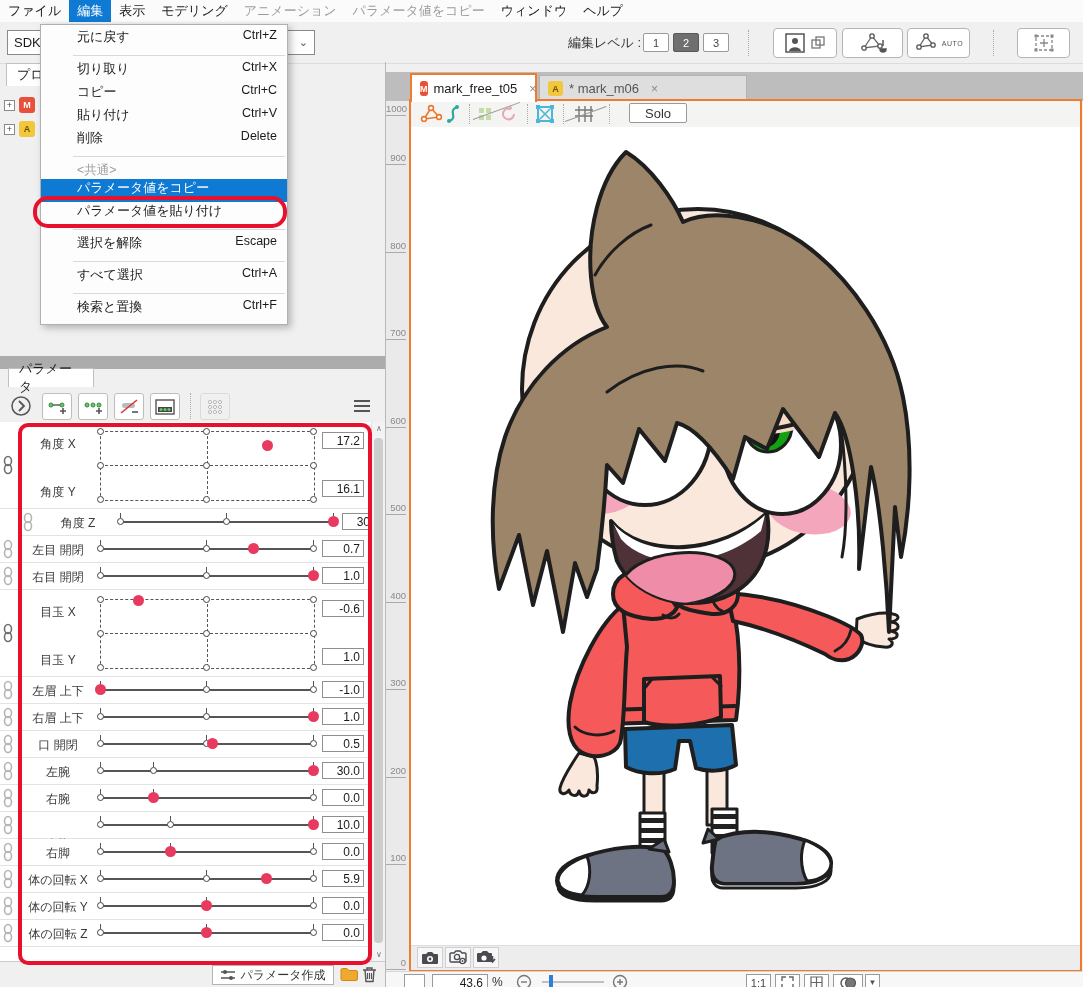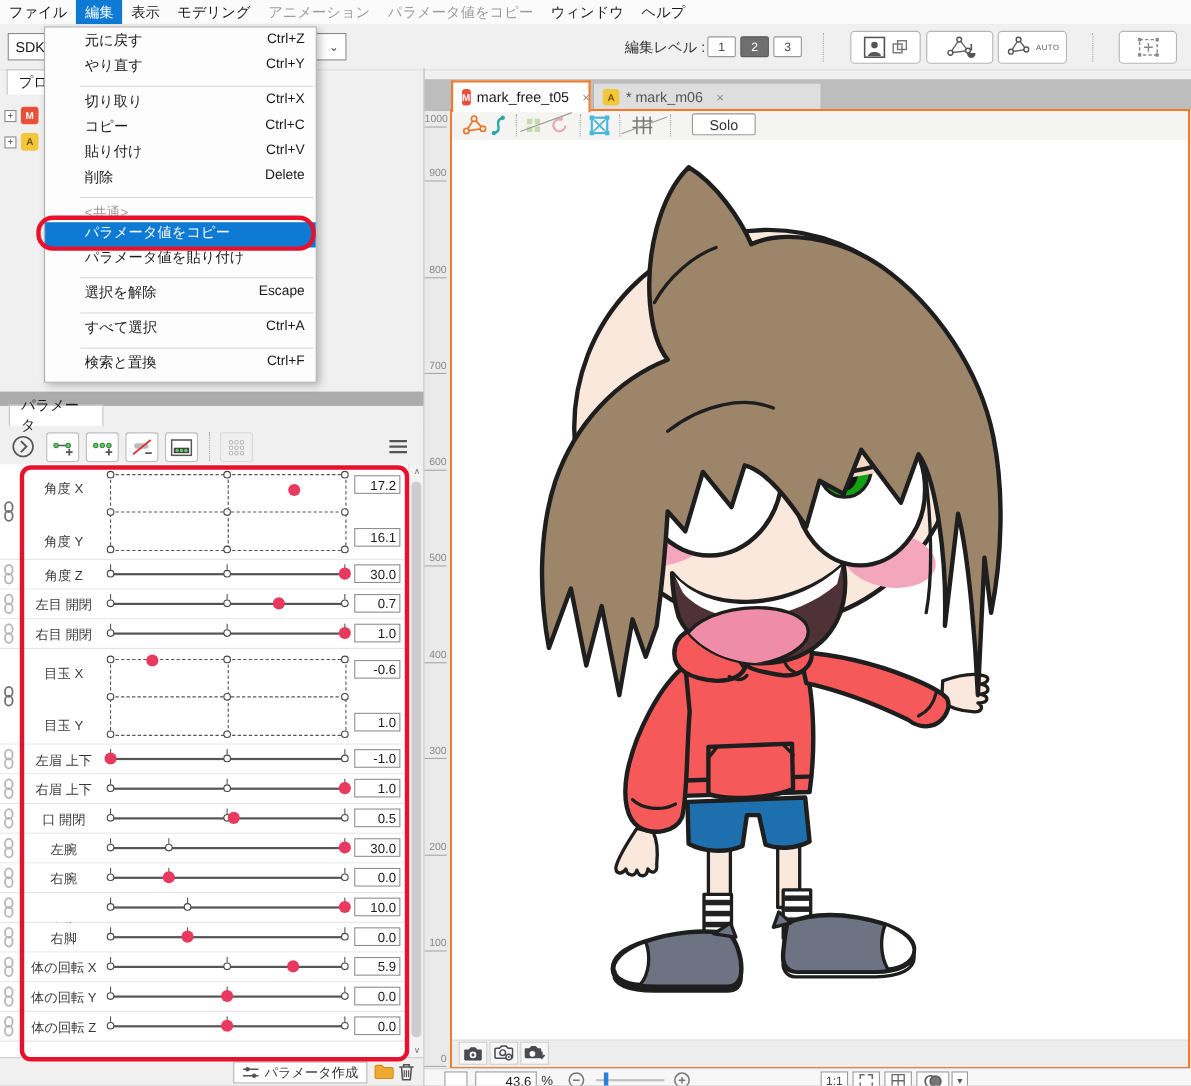--- a/index.html
+++ b/index.html
@@ -242,21 +242,21 @@
         <div class="padknob" style="left:203px;top:5.5px"></div>
         <div class="padknob" style="left:309.5px;top:5.5px"></div>
         <div class="padknob" style="left:96.5px;top:39.5px"></div>
         <div class="padknob" style="left:203px;top:39.5px"></div>
         <div class="padknob" style="left:309.5px;top:39.5px"></div>
         <div class="padknob" style="left:96.5px;top:73.5px"></div>
         <div class="padknob" style="left:203px;top:73.5px"></div>
         <div class="padknob" style="left:309.5px;top:73.5px"></div>
         <div class="dot" style="left:261.70500000000004px;top:18.46px"></div>
       </div>
-      <div class="pgroup" style="height: 26px;">
+      <div class="pgroup" style="height: 26px; margin-left: 20px;">
         <svg class="plink" style="top:3px" width="12" height="20" viewBox="0 0 12 20">
           <ellipse cx="6" cy="6" rx="3.5" ry="4.5" fill="none" stroke="#b5b5b5" stroke-width="1.6"></ellipse>
           <ellipse cx="6" cy="14" rx="3.5" ry="4.5" fill="none" stroke="#b5b5b5" stroke-width="1.6"></ellipse>
         </svg>
         <div class="plabel" style="top:6px">角度 Z</div>
         <div class="pline"></div>
         <div class="stem" style="left:99.5px"></div>
         <div class="knob" style="left:96.5px"></div>
         <div class="stem" style="left:206px"></div>
         <div class="knob" style="left:203px"></div>
@@ -748,24 +748,20 @@
     <div class="sb sb-btn" style="left:479px;top:2px;width:15px;height:17px">
         <span style="font-size:8px;color:#555">▼</span>
       </div>
   </div>
 
   <div id="editmenu">
       <div class="mrow">
         <span>元に戻す</span>
         <span class="sc">Ctrl+Z</span>
       </div>
-      <div class="mrow">
-        <span>やり直す</span>
-        <span class="sc">Ctrl+Y</span>
-      </div>
       <div class="msep"></div>
       <div class="mrow">
         <span>切り取り</span>
         <span class="sc">Ctrl+X</span>
       </div>
       <div class="mrow">
         <span>コピー</span>
         <span class="sc">Ctrl+C</span>
       </div>
       <div class="mrow">

